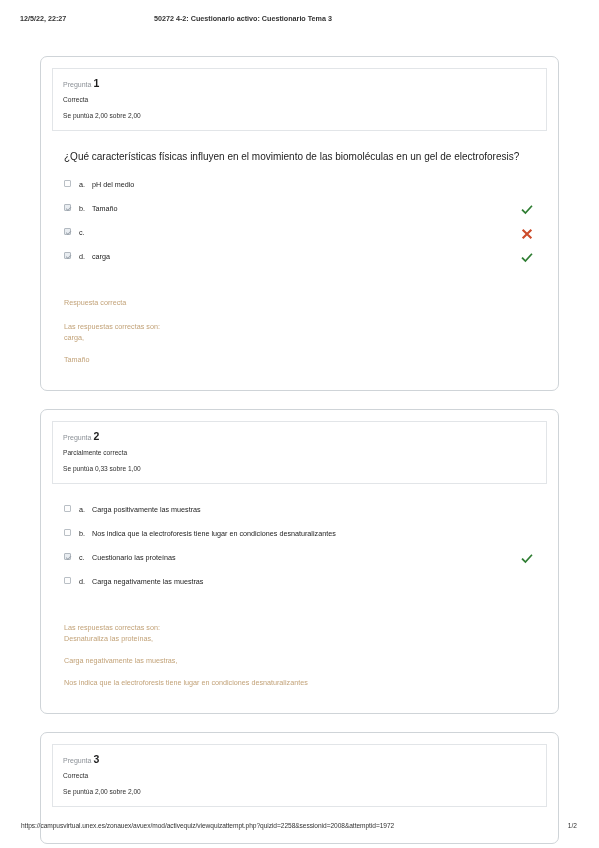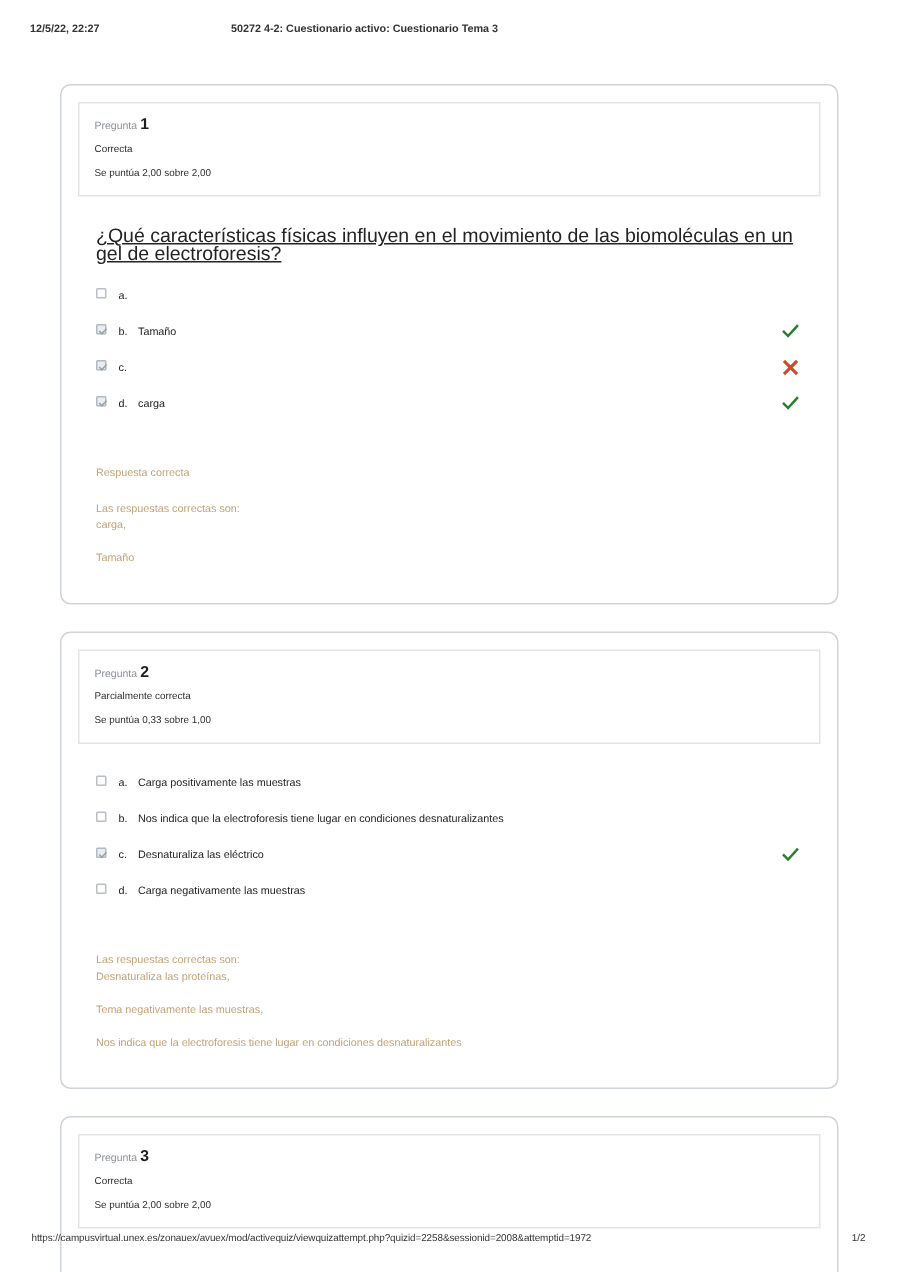--- a/index.html
+++ b/index.html
@@ -111,25 +111,24 @@
     font-size: 6.6px;
     color: #2f2f2f;
     line-height: 11px;
     margin: 0;
   }
 
   .qbody {
     padding: 20px 12px 0 12px;
   }
   .qtext {
-    font-size: 13px;
+    font-size: 10px;
     color: #232323;
     line-height: 12px;
     margin: 0 0 16px 0;
-    text-decoration: underline;
   }
 
   .answers {
     margin: 0;
     padding: 0;
     list-style: none;
   }
   .answer {
     position: relative;
     display: flex;
@@ -226,20 +225,21 @@
         <div class="qno"><span>Pregunta</span><b>1</b></div>
         <div class="qstate">Correcta</div>
         <div class="qgrade">Se puntúa 2,00 sobre 2,00</div>
       </div>
       <div class="qbody">
         <div class="qtext">¿Qué características físicas influyen en el movimiento de las biomoléculas en un gel de electroforesis?</div>
         <ul class="answers">
           <li class="answer">
             <span class="cbox"></span>
             <span class="alabel">a.</span>
+            <span class="atext">pH del medio</span>
           </li>
           <li class="answer">
             <span class="cbox checked"></span>
             <span class="alabel">b.</span>
             <span class="atext">Tamaño</span>
             <span class="mark"><svg viewBox="0 0 12 12" width="12" height="12" aria-hidden="true">
                 <path d="M1.6 6.2 L4.4 9 L10.4 2.4" fill="none" stroke="#2e7d32" stroke-width="1.7" stroke-linecap="square" stroke-linejoin="miter"></path>
               </svg></span>
           </li>
           <li class="answer">
@@ -280,35 +280,35 @@
             <span class="atext">Carga positivamente las muestras</span>
           </li>
           <li class="answer">
             <span class="cbox"></span>
             <span class="alabel">b.</span>
             <span class="atext">Nos indica que la electroforesis tiene lugar en condiciones desnaturalizantes</span>
           </li>
           <li class="answer">
             <span class="cbox checked"></span>
             <span class="alabel">c.</span>
-            <span class="atext">Desnaturaliza las eléctrico</span>
+            <span class="atext">Cuestionario las proteínas</span>
             <span class="mark"><svg viewBox="0 0 12 12" width="12" height="12" aria-hidden="true">
                 <path d="M1.6 6.2 L4.4 9 L10.4 2.4" fill="none" stroke="#2e7d32" stroke-width="1.7" stroke-linecap="square" stroke-linejoin="miter"></path>
               </svg></span>
           </li>
           <li class="answer">
             <span class="cbox"></span>
             <span class="alabel">d.</span>
             <span class="atext">Carga negativamente las muestras</span>
           </li>
         </ul>
         <div class="feedback">
           <div class="fb-line tight">Las respuestas correctas son:</div>
           <div class="fb-line">Desnaturaliza las proteínas,</div>
-          <div class="fb-line">Tema negativamente las muestras,</div>
+          <div class="fb-line">Carga negativamente las muestras,</div>
           <div class="fb-line">Nos indica que la electroforesis tiene lugar en condiciones desnaturalizantes</div>
         </div>
       </div>
     </div>
     <div class="qcard">
       <div class="qinfo">
         <div class="qno"><span>Pregunta</span><b>3</b></div>
         <div class="qstate">Correcta</div>
         <div class="qgrade">Se puntúa 2,00 sobre 2,00</div>
       </div>

